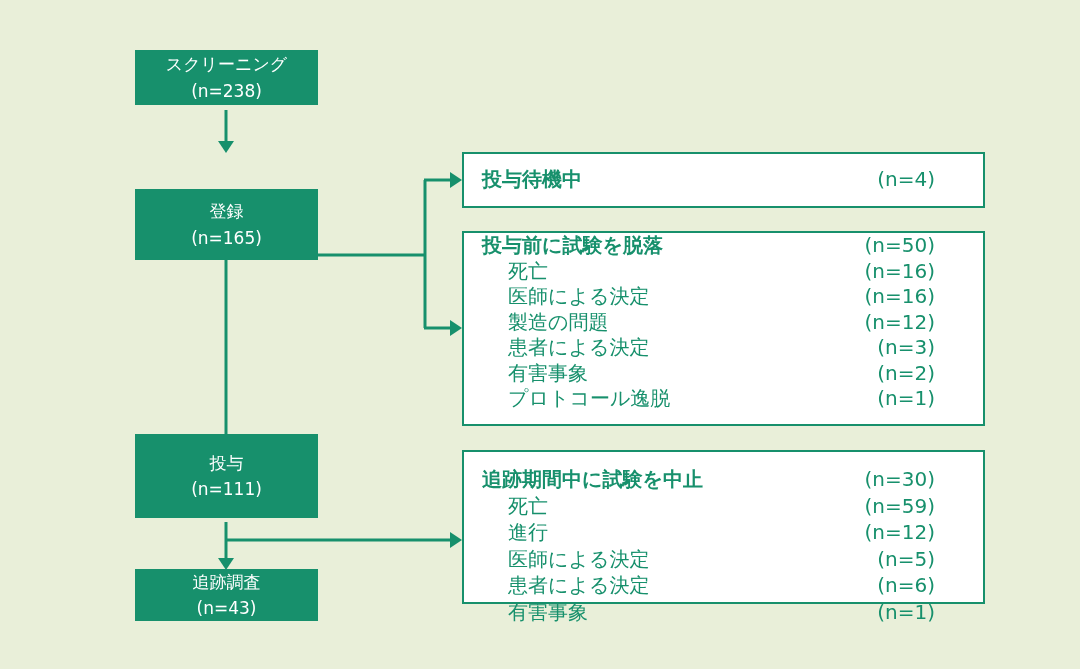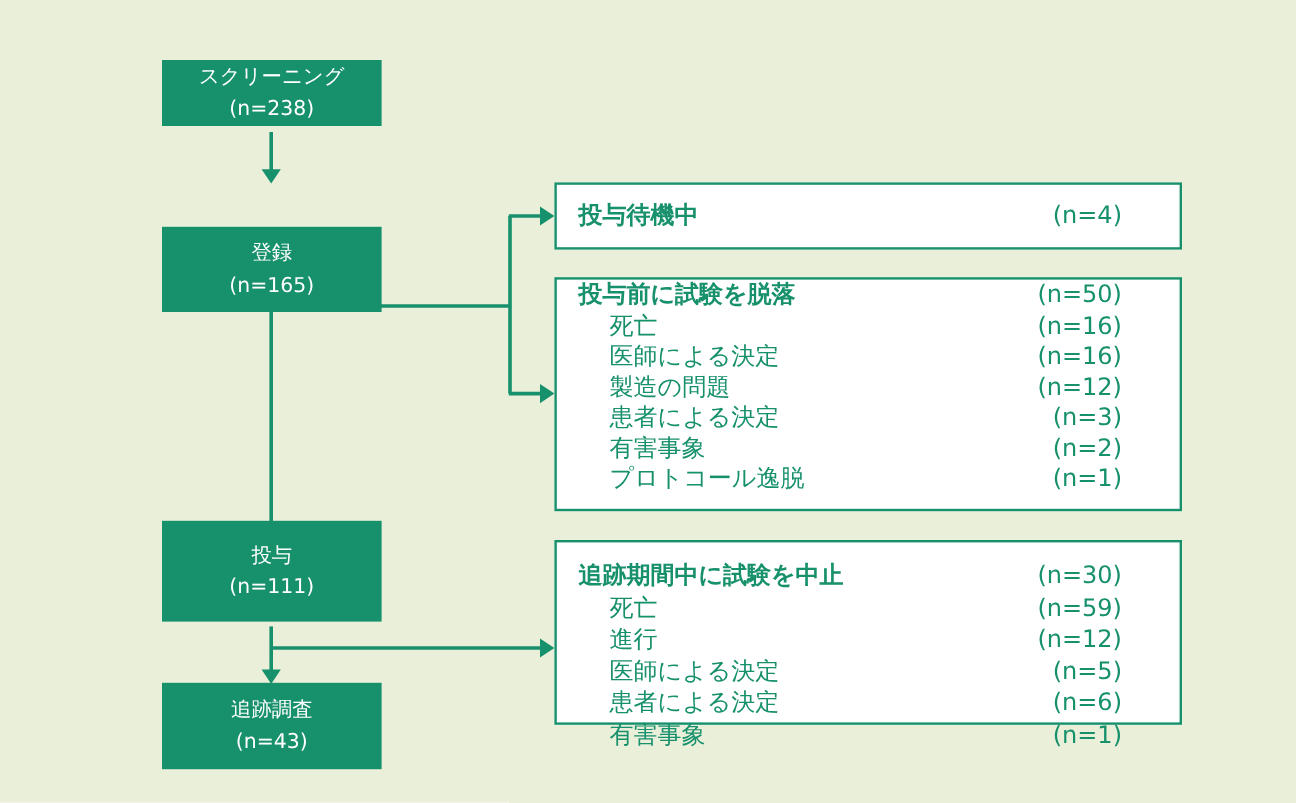--- a/index.html
+++ b/index.html
@@ -28,21 +28,21 @@
     flex-direction:column;
     align-items:center;
     justify-content:center;
     font-size:17px;
     line-height:1.55;
     text-align:center;
   }
   .gbox-1{top:38px;height:55px;margin-top:12px;}
   .gbox-2{top:152px;height:71px;margin-top:37px;}
   .gbox-3{top:434px;height:84px;}
-  .gbox-4{top:569px;height:72px;}
+  .gbox-4{top:569px;height:52px;}
 
   
   .wbox{
     position:absolute;
     left:462px;
     width:523px;
     background:var(--white);
     border:2px solid var(--green);
     color:var(--green);
     font-size:20px;

